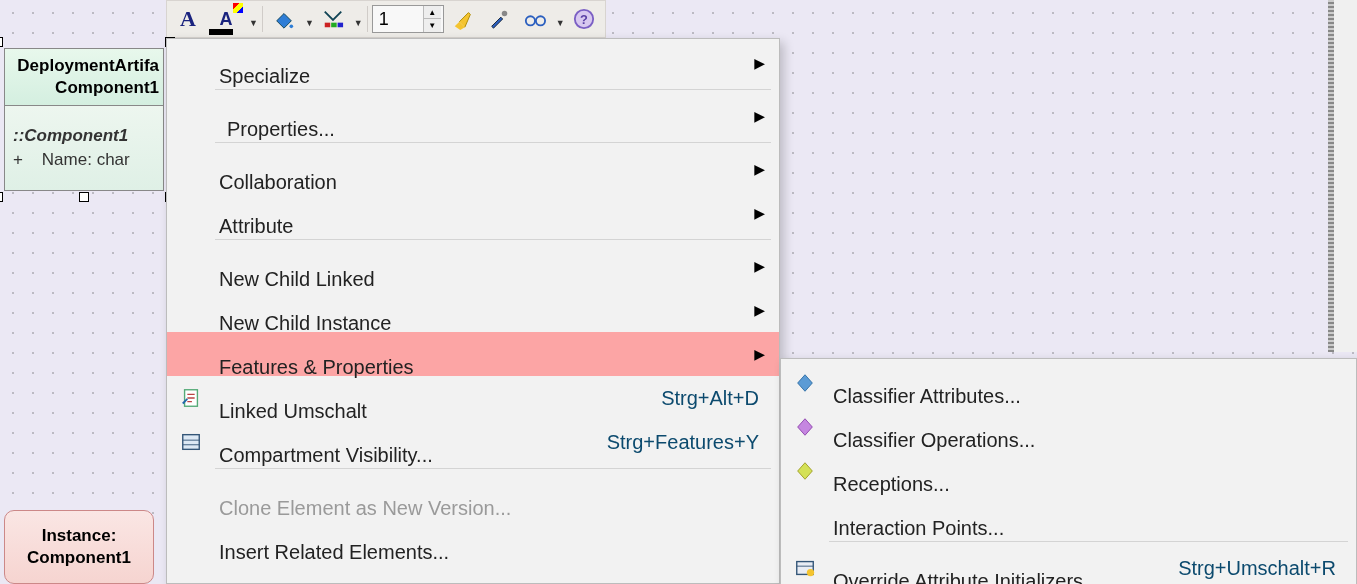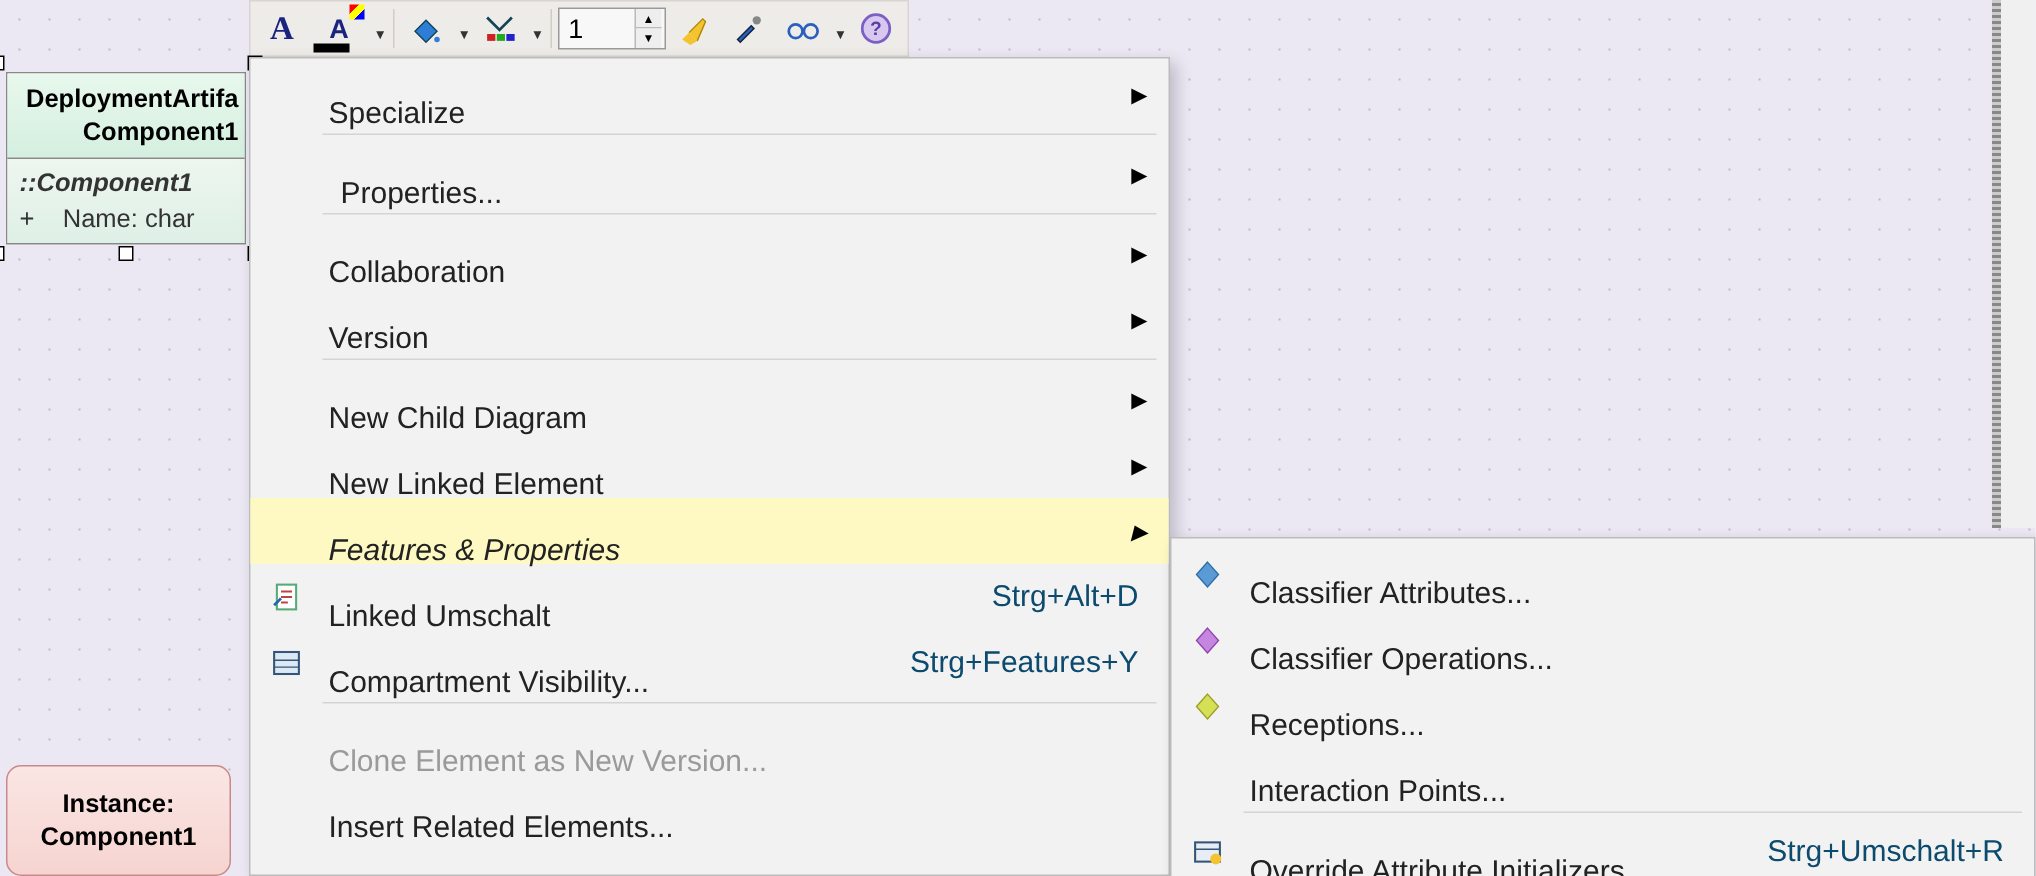--- a/index.html
+++ b/index.html
@@ -81,21 +81,21 @@
   .comp-box .header {
     background: linear-gradient(180deg, #e8f8ec 0%, #d4efe0 100%);
     border-bottom: 1px solid #888;
     padding: 6px 4px;
     text-align: right;
     font-weight: bold;
     line-height: 1.3;
   }
   .comp-box .row2 {
     background: linear-gradient(180deg, #edf6ef 0%, #dff0e6 100%);
-    padding: 6px 8px;
+    padding: 20px 8px;
   }
   .comp-box .row2 .compname { font-style: italic; font-weight: bold; color: #333; display: block; margin-bottom: 4px; }
   .comp-box .row2 .attr { font-style: normal; color: #333; }
   .comp-box .hatched-border {
     position: absolute; inset: -8px;
     border: 8px solid transparent;
     background:
       repeating-linear-gradient(45deg, #000 0 2px, transparent 2px 6px) top left / 100% 8px no-repeat,
       repeating-linear-gradient(45deg, #000 0 2px, transparent 2px 6px) bottom left / 100% 8px no-repeat,
       repeating-linear-gradient(45deg, #000 0 2px, transparent 2px 6px) top left / 8px 100% no-repeat,
@@ -132,21 +132,21 @@
   }
   .ctx-menu.main { left: 166px; top: 38px; width: 614px; min-height: 546px; }
   .ctx-menu.sub  { left: 780px; top: 358px; width: 577px; }
   .ctx-item {
     display: flex;
     align-items: center;
     height: 44px;
     padding: 0 20px 0 0;
     position: relative;
   }
-  .ctx-item.hover { background: #fef9c3; font-style: italic; }
+  .ctx-item.hover { background: #fca5a5; }
   .ctx-item.disabled { color: #9a9a9a; }
   .ctx-icon { width: 48px; display: flex; align-items: center; justify-content: center; }
   .ctx-label { flex: 1; padding-left: 4px; margin-top: 26px; }
   .ctx-shortcut { color: #0c4a6e; padding-left: 20px; }
   .ctx-arrow { position: absolute; right: 14px; font-size: 14px; color: #000; }
   .ctx-sep { height: 1px; background: #d4d4d4; margin: 4px 8px 4px 48px; }
   .ctx-item .label-sub { padding-left: 12px; }
   
   .icon16 { width: 22px; height: 22px; display: inline-block; }
 </style>
@@ -259,32 +259,32 @@
       <div class="ctx-arrow">▶</div>
     </div>
     <div class="ctx-sep"></div>
     <div class="ctx-item">
       <div class="ctx-icon"></div>
       <div class="ctx-label">Collaboration</div>
       <div class="ctx-arrow">▶</div>
     </div>
     <div class="ctx-item">
       <div class="ctx-icon"></div>
-      <div class="ctx-label">Version</div>
-      <div class="ctx-arrow">▶</div>
-    </div>
-    <div class="ctx-sep"></div>
-    <div class="ctx-item">
-      <div class="ctx-icon"></div>
-      <div class="ctx-label">New Child Diagram</div>
-      <div class="ctx-arrow">▶</div>
-    </div>
-    <div class="ctx-item">
-      <div class="ctx-icon"></div>
-      <div class="ctx-label">New Linked Element</div>
+      <div class="ctx-label">Attribute</div>
+      <div class="ctx-arrow">▶</div>
+    </div>
+    <div class="ctx-sep"></div>
+    <div class="ctx-item">
+      <div class="ctx-icon"></div>
+      <div class="ctx-label">New Child Linked</div>
+      <div class="ctx-arrow">▶</div>
+    </div>
+    <div class="ctx-item">
+      <div class="ctx-icon"></div>
+      <div class="ctx-label">New Child Instance</div>
       <div class="ctx-arrow">▶</div>
     </div>
     <div class="ctx-item hover">
       <div class="ctx-icon"></div>
       <div class="ctx-label">Features &amp; Properties</div>
       <div class="ctx-arrow">▶</div>
     </div>
     <div class="ctx-item">
       <div class="ctx-icon">
         <svg class="icon16" viewBox="0 0 24 24">

